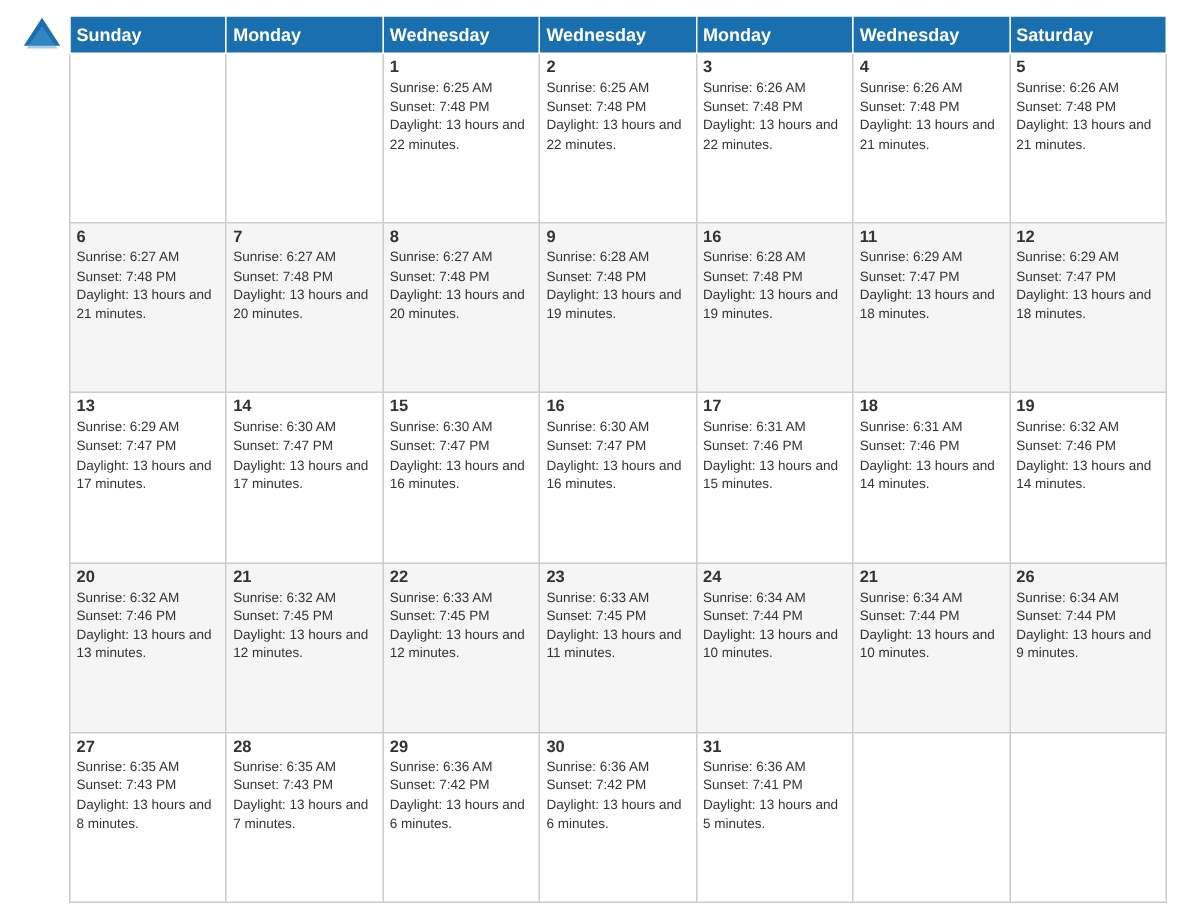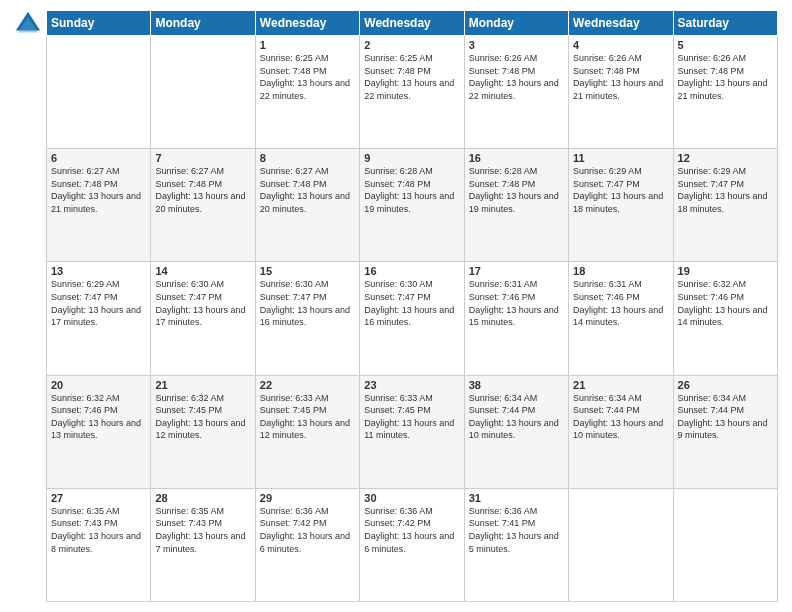--- a/index.html
+++ b/index.html
@@ -276,21 +276,21 @@
 Sunset: 7:45 PM
 Daylight: 13 hours and 12 minutes.</div>
           </td>
           <td>
             <span class="day-num">23</span>
             <div class="day-detail" style="white-space: pre-line;">Sunrise: 6:33 AM
 Sunset: 7:45 PM
 Daylight: 13 hours and 11 minutes.</div>
           </td>
           <td>
-            <span class="day-num">38</span>
+            <span class="day-num">24</span>
             <div class="day-detail" style="white-space: pre-line;">Sunrise: 6:34 AM
 Sunset: 7:44 PM
 Daylight: 13 hours and 10 minutes.</div>
           </td>
           <td>
             <span class="day-num">21</span>
             <div class="day-detail" style="white-space: pre-line;">Sunrise: 6:34 AM
 Sunset: 7:44 PM
 Daylight: 13 hours and 10 minutes.</div>
           </td>

